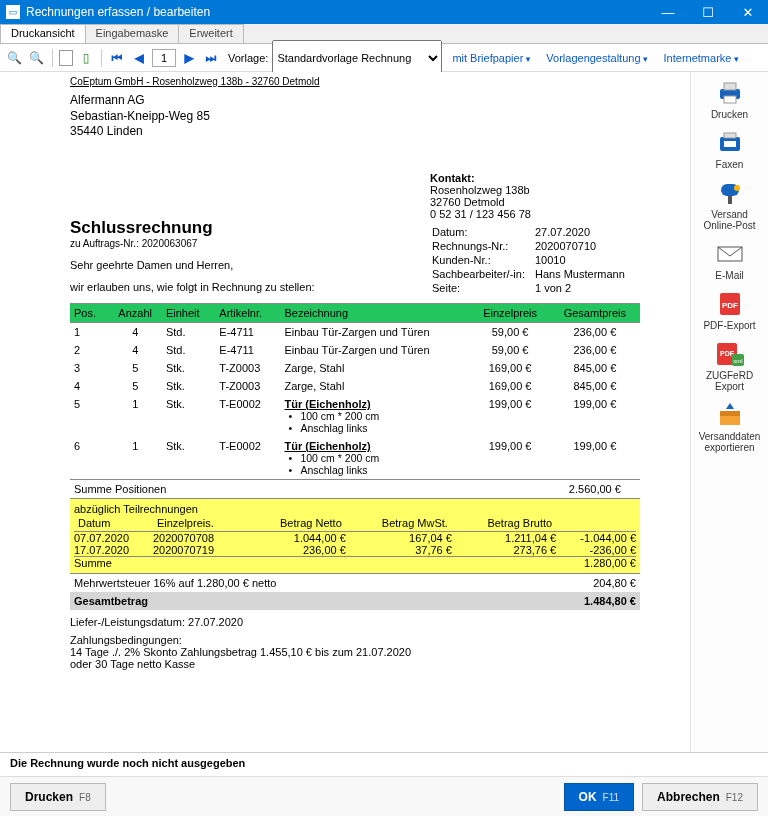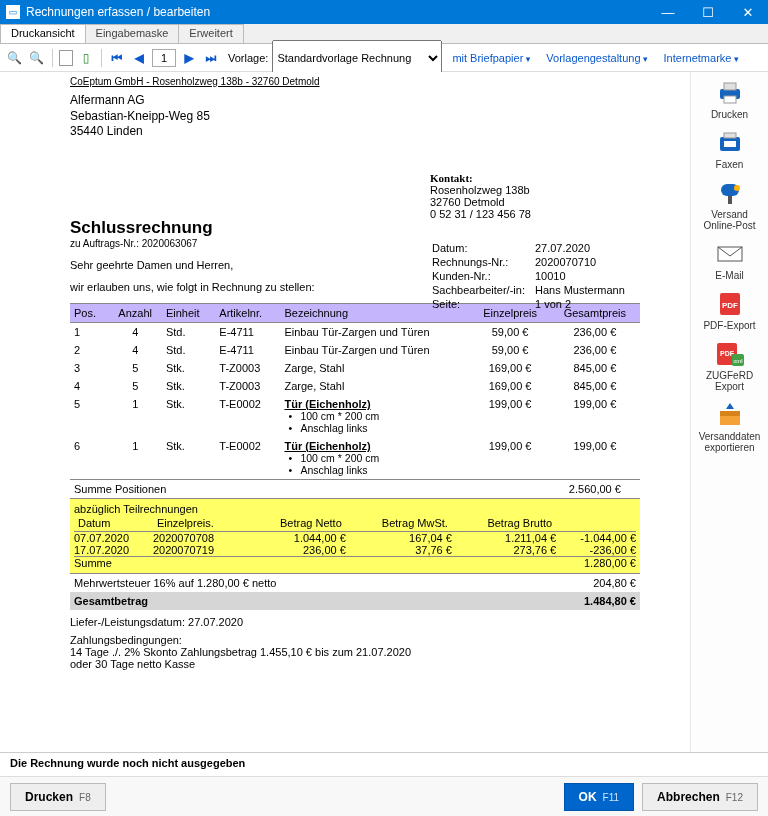--- a/index.html
+++ b/index.html
@@ -22,27 +22,27 @@
   .body-area { display: flex; height: 680px; }
   .page-scroll { flex: 1; background: #fff; overflow: hidden; padding: 4px 8px 4px 70px; position: relative; }
   .right-rail { width: 78px; background: #fdfdfd; border-left: 1px solid #e5e5e5; display: flex; flex-direction: column; align-items: center; padding-top: 8px; gap: 10px; }
   .rail-item { width: 70px; text-align: center; font-size: 10px; color: #333; cursor: default; }
   .rail-item .ico { width: 30px; height: 26px; margin: 0 auto 3px; display: flex; align-items: center; justify-content: center; }
   svg { display: block; }
   .doc { font-size: 11px; color: #000; }
   .sender-line { text-decoration: underline; font-size: 10px; }
   .addr-block { margin-top: 6px; font-size: 12px; line-height: 1.3; }
   .right-info { position: absolute; left: 430px; top: 100px; font-size: 11px; }
-  .right-info b { font-weight: bold; font-family: Liberation Serif, serif; }
+  .right-info b { font-weight: bold; }
   .right-info table td { padding-right: 8px; }
   h2.title { font-size: 17px; font-weight: bold; margin-top: 78px; }
   .sub { font-size: 10px; }
   .doc p { margin: 10px 0; font-size: 11px; }
   table.items { width: 570px; border-collapse: collapse; font-size: 11px; margin-top: 8px; }
-  table.items thead th { background: #c4b5fd; text-align: left; padding: 3px 4px; border-top: 1px solid #888; border-bottom: 1px solid #888; font-weight: normal; }
+  table.items thead th { background: #22c55e; text-align: left; padding: 3px 4px; border-top: 1px solid #888; border-bottom: 1px solid #888; font-weight: normal; }
   table.items td { padding: 3px 4px; vertical-align: top; }
   table.items .num { text-align: center; }
   .desc-sub { display: block; padding-left: 16px; position: relative; font-size: 10.5px; }
   .desc-sub::before { content: "•"; position: absolute; left: 4px; }
   .link { text-decoration: underline; font-weight: bold; }
   .sum-row td { border-top: 1px solid #888; padding-top: 4px; }
   .partial { background: #ffff66; border-top: 1px solid #888; border-bottom: 1px solid #888; padding: 4px; width: 570px; }
   .partial table { width: 100%; border-collapse: collapse; font-size: 11px; }
   .partial th { text-align: left; font-weight: normal; padding: 2px 4px; border-bottom: 1px solid #888; }
   .partial th.r, .partial td.r { text-align: right; }
@@ -107,21 +107,21 @@
         <div>Alfermann AG</div>
         <div>Sebastian-Kneipp-Weg 85</div>
         <div>35440 Linden</div>
       </div>
 
       <div class="right-info">
         <b>Kontakt:</b>
         <div>Rosenholzweg 138b</div>
         <div>32760 Detmold</div>
         <div>0 52 31 / 123 456 78</div>
-        <table style="margin-top:20px;">
+        <table style="margin-top:4px;">
           <tbody>
               <tr>
                 <td>Datum:</td>
                 <td>27.07.2020</td>
               </tr>
           <tr>
                 <td>Rechnungs-Nr.:</td>
                 <td>2020070710</td>
               </tr>
           <tr>

